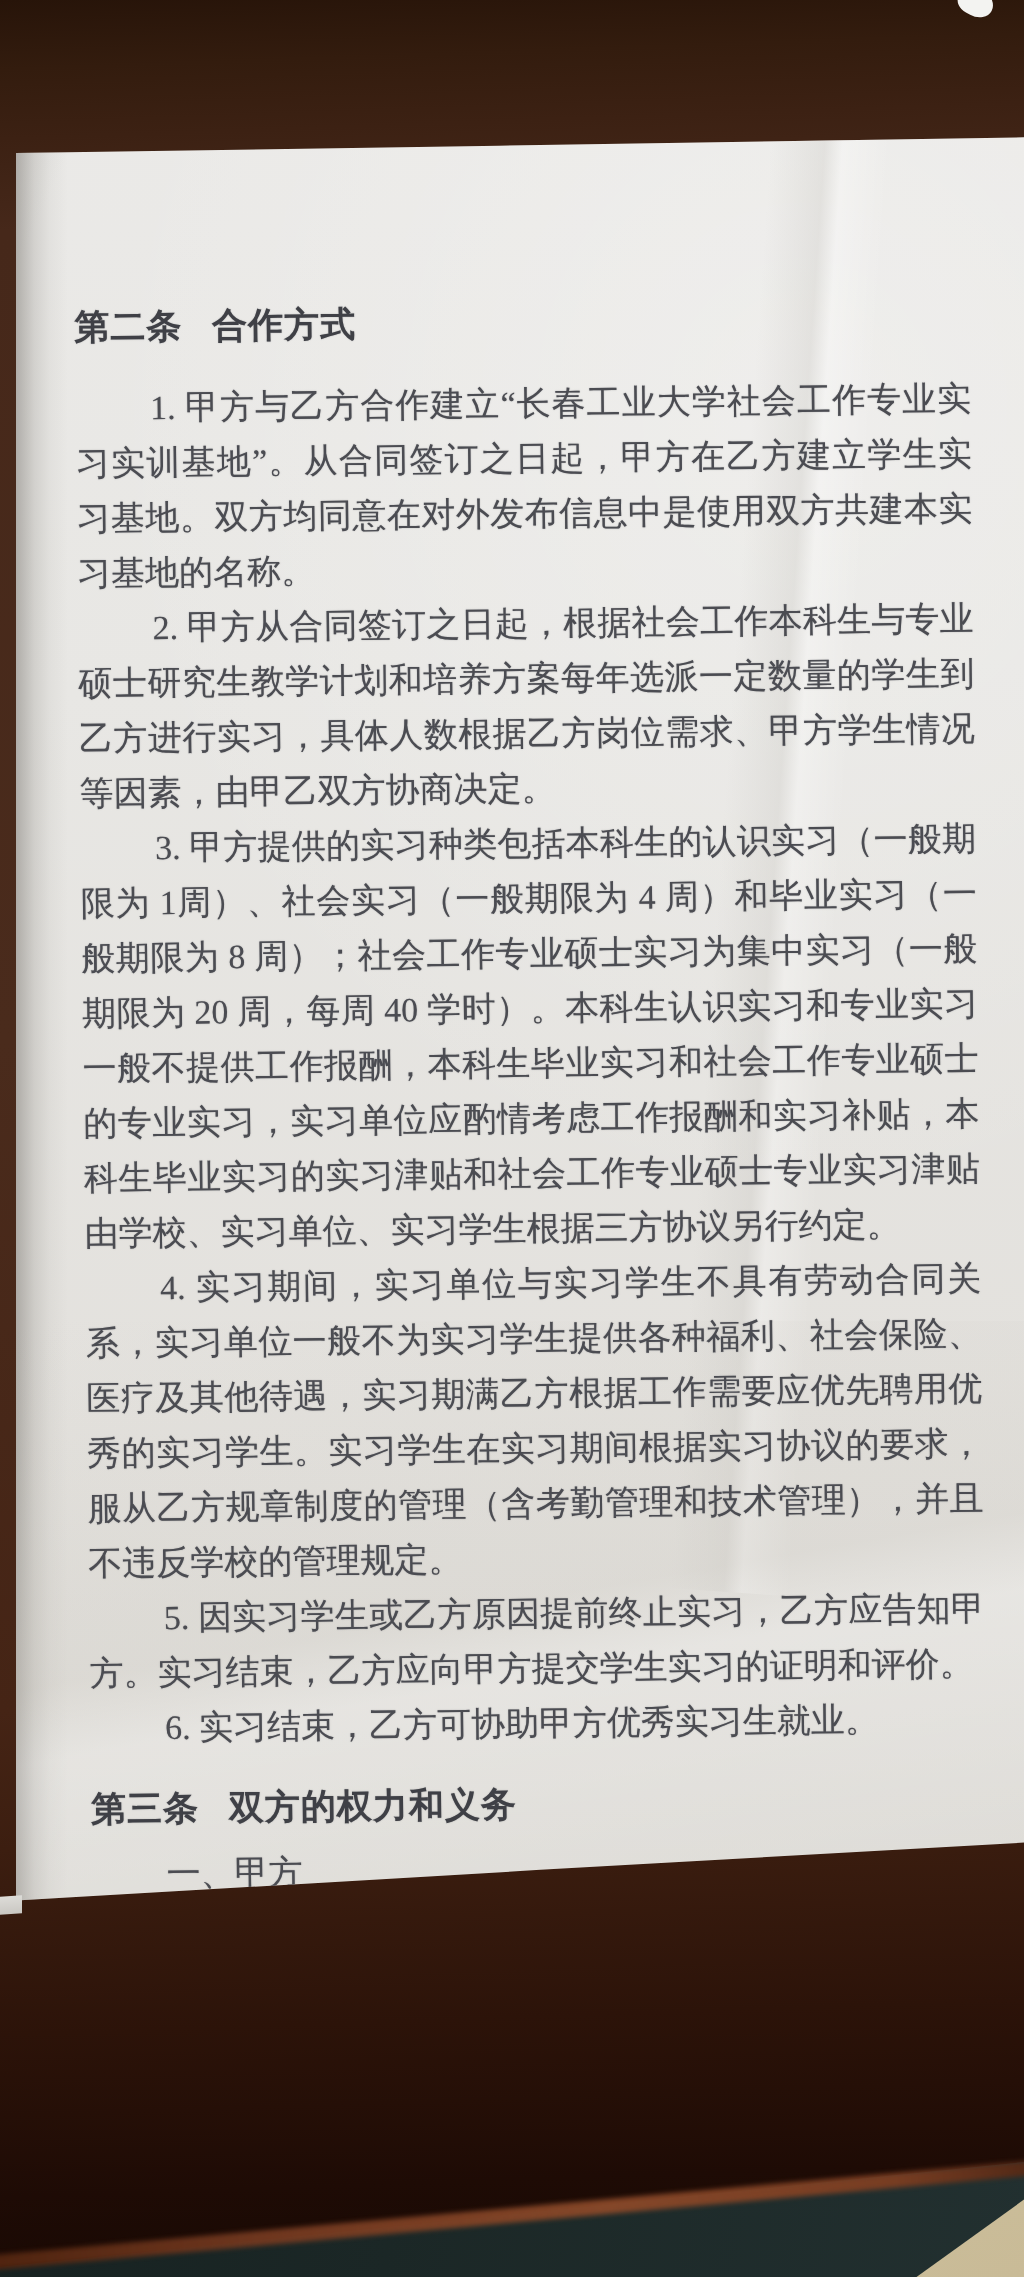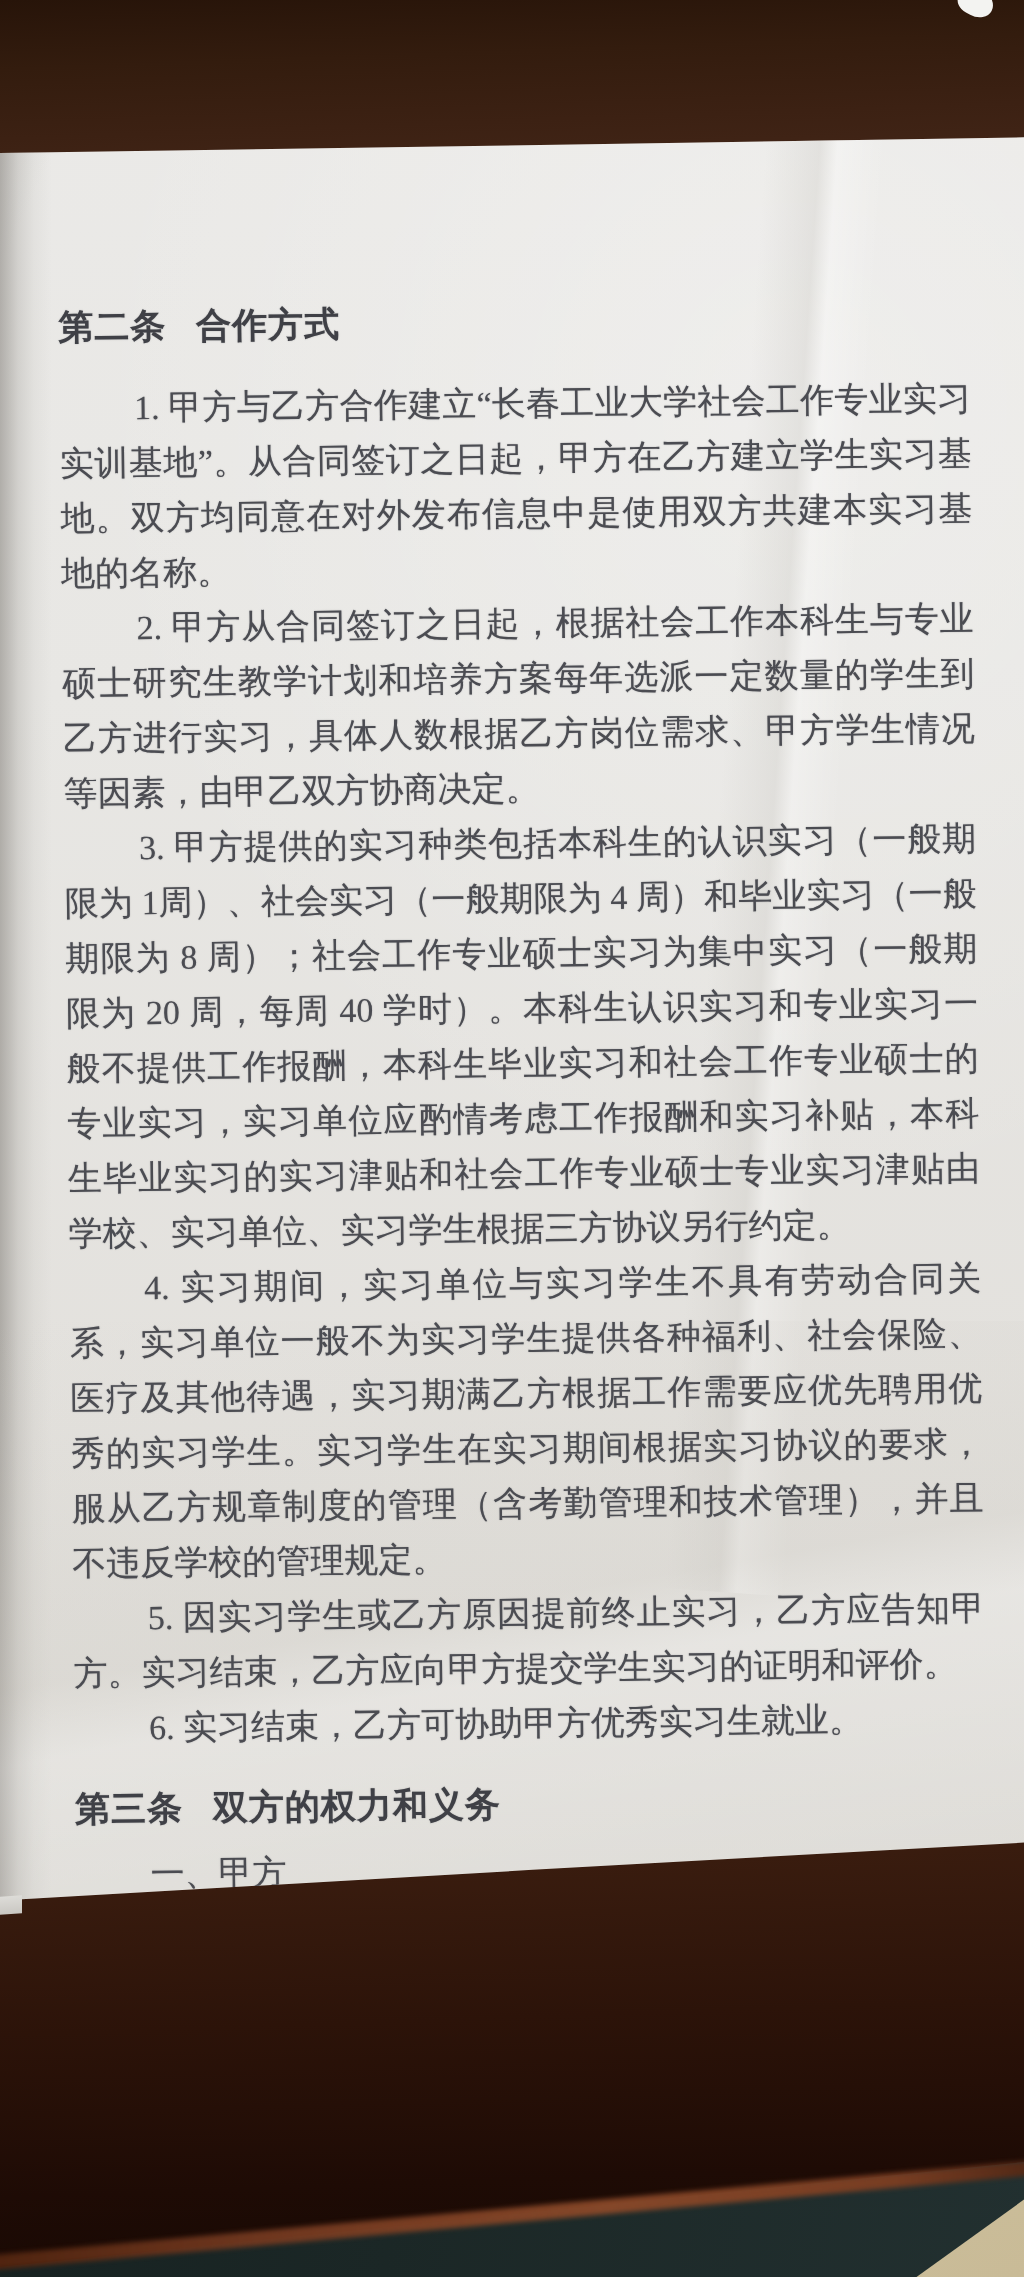--- a/index.html
+++ b/index.html
@@ -35,20 +35,21 @@
 
   
   .paper{
     position:absolute;inset:0;
     clip-path:polygon(0 6.72%, 48% 6.40%, 100% 6.03%,
                       100% 80.92%, 52% 82.12%, 0 83.47%);
     background:
       radial-gradient(120% 60% at 78% 18%, rgba(255,255,255,.25) 0%, rgba(255,255,255,0) 60%),
       linear-gradient(115deg, rgba(190,188,184,.28) 0%, rgba(190,188,184,0) 6%),
       linear-gradient(178deg,#ebeae8 0%, #e8e7e4 30%, #e3e1dd 62%, #dcdad5 85%, #d7d4ce 100%);
+    margin-left: 16px;
   }
   .paper-gutter{ 
     position:absolute;top:0;bottom:0;left:0;width:52px;
     background:linear-gradient(90deg, rgba(120,116,110,.50) 0%, rgba(150,147,141,.28) 35%, rgba(170,168,162,.12) 65%, rgba(170,168,162,0) 100%);
   }
   .crease-a{ 
     position:absolute;top:4%;bottom:30%;left:70%;width:120px;
     background:linear-gradient(90deg, rgba(255,255,255,0) 0%, rgba(205,203,198,.35) 45%, rgba(255,255,255,.3) 60%, rgba(255,255,255,0) 100%);
     transform:rotate(4deg);
   }

